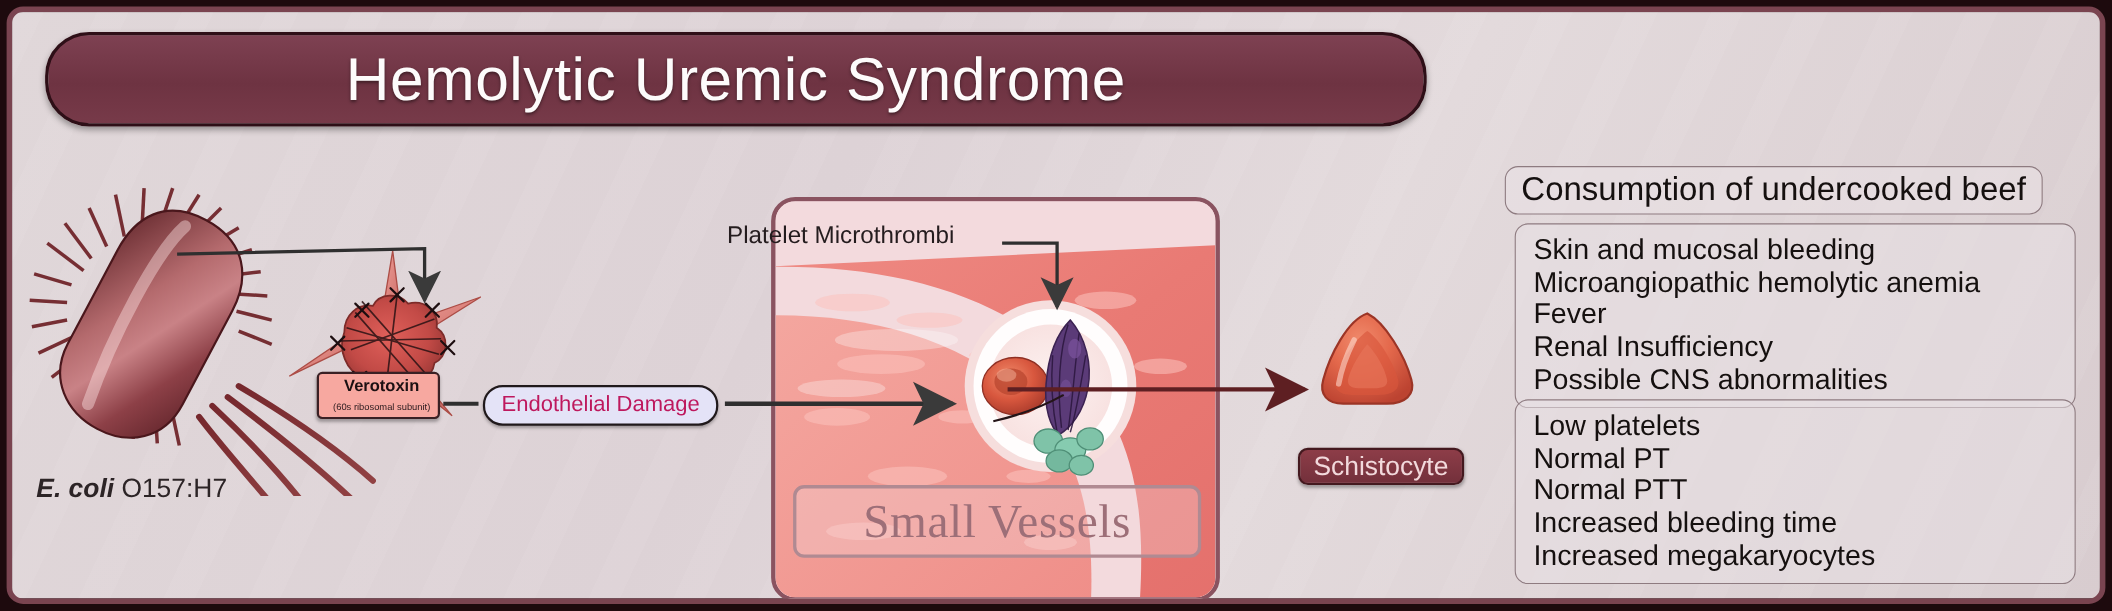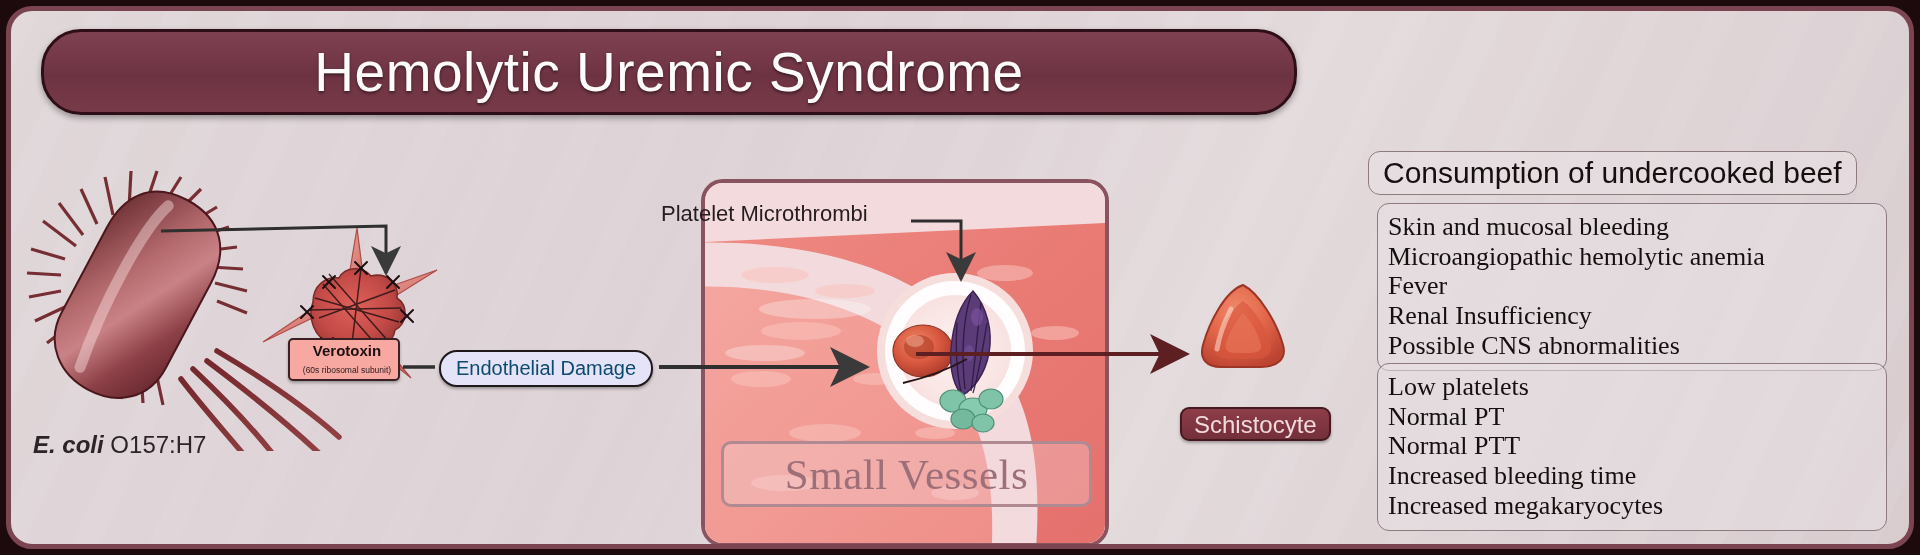--- a/index.html
+++ b/index.html
@@ -13,21 +13,21 @@
   
   .outer-frame{
     position:absolute;left:0;top:0;width:1920px;height:555px;
     box-sizing:border-box;
     background:#1d0a0d;
     padding:6px;
   }
   .inner-frame{
     position:relative;width:100%;height:100%;box-sizing:border-box;
     border:5px solid #7a4450;
-    border-radius:26px;
+    border-radius:15px;
     background:
       repeating-linear-gradient(115deg,
         rgba(255,255,255,0.055) 0px,
         rgba(255,255,255,0.055) 26px,
         rgba(0,0,0,0.0) 26px,
         rgba(0,0,0,0.0) 70px),
       linear-gradient(118deg,#e0d7d9 0%,#ddd2d6 38%,#e3dadc 62%,#d8cccf 100%);
     overflow:hidden;
   }
 
@@ -74,21 +74,21 @@
   .vero-sub{font-size:8.5px;color:#2a1a1d;line-height:1.1;margin-top:7px;}
 
   
   .endo-pill{
     position:absolute;left:428px;top:339px;height:33px;
     display:flex;align-items:center;padding:0 15px;
     background:#e4e3f7;
     border:2.5px solid #20191b;
     border-radius:18px;
     box-shadow:0 2px 3px rgba(0,0,0,.3);
-    font-size:20px;color:#0c4a6e;white-space:nowrap;
+    font-size:20px;color:#be185d;white-space:nowrap;
   }
 
   
   .vessel-panel{
     position:absolute;left:690px;top:168px;width:400px;height:360px;
     border:4px solid #8a5360;
     border-radius:22px;
     background:#f0d5d8;
     overflow:hidden;
   }
@@ -129,23 +129,22 @@
     border:1.5px solid #8e7b80;
     border-radius:12px;
     background:rgba(233,225,228,0.6);
     font-size:30px;color:#15100f;white-space:nowrap;margin-left:39px;
   }
   .list-box{
     position:absolute;
     border:1.5px solid #8e7b80;
     border-radius:12px;
     background:rgba(232,224,227,0.55);
-    padding:8px 14px 10px 10px;
+    padding:8px 14px 10px 16px;
     box-sizing:border-box;
-    font-family:Liberation Serif, serif;
   }
   .list-box-1{left:1366px;top:192px;width:510px;}
   .list-box-2{left:1366px;top:352px;width:510px;}
   .list-line{
     font-size:26px;color:#15100f;line-height:1.14;white-space:nowrap;
   }
 
   
   .connectors{position:absolute;left:0;top:0;width:1920px;height:555px;pointer-events:none;}
 </style>

